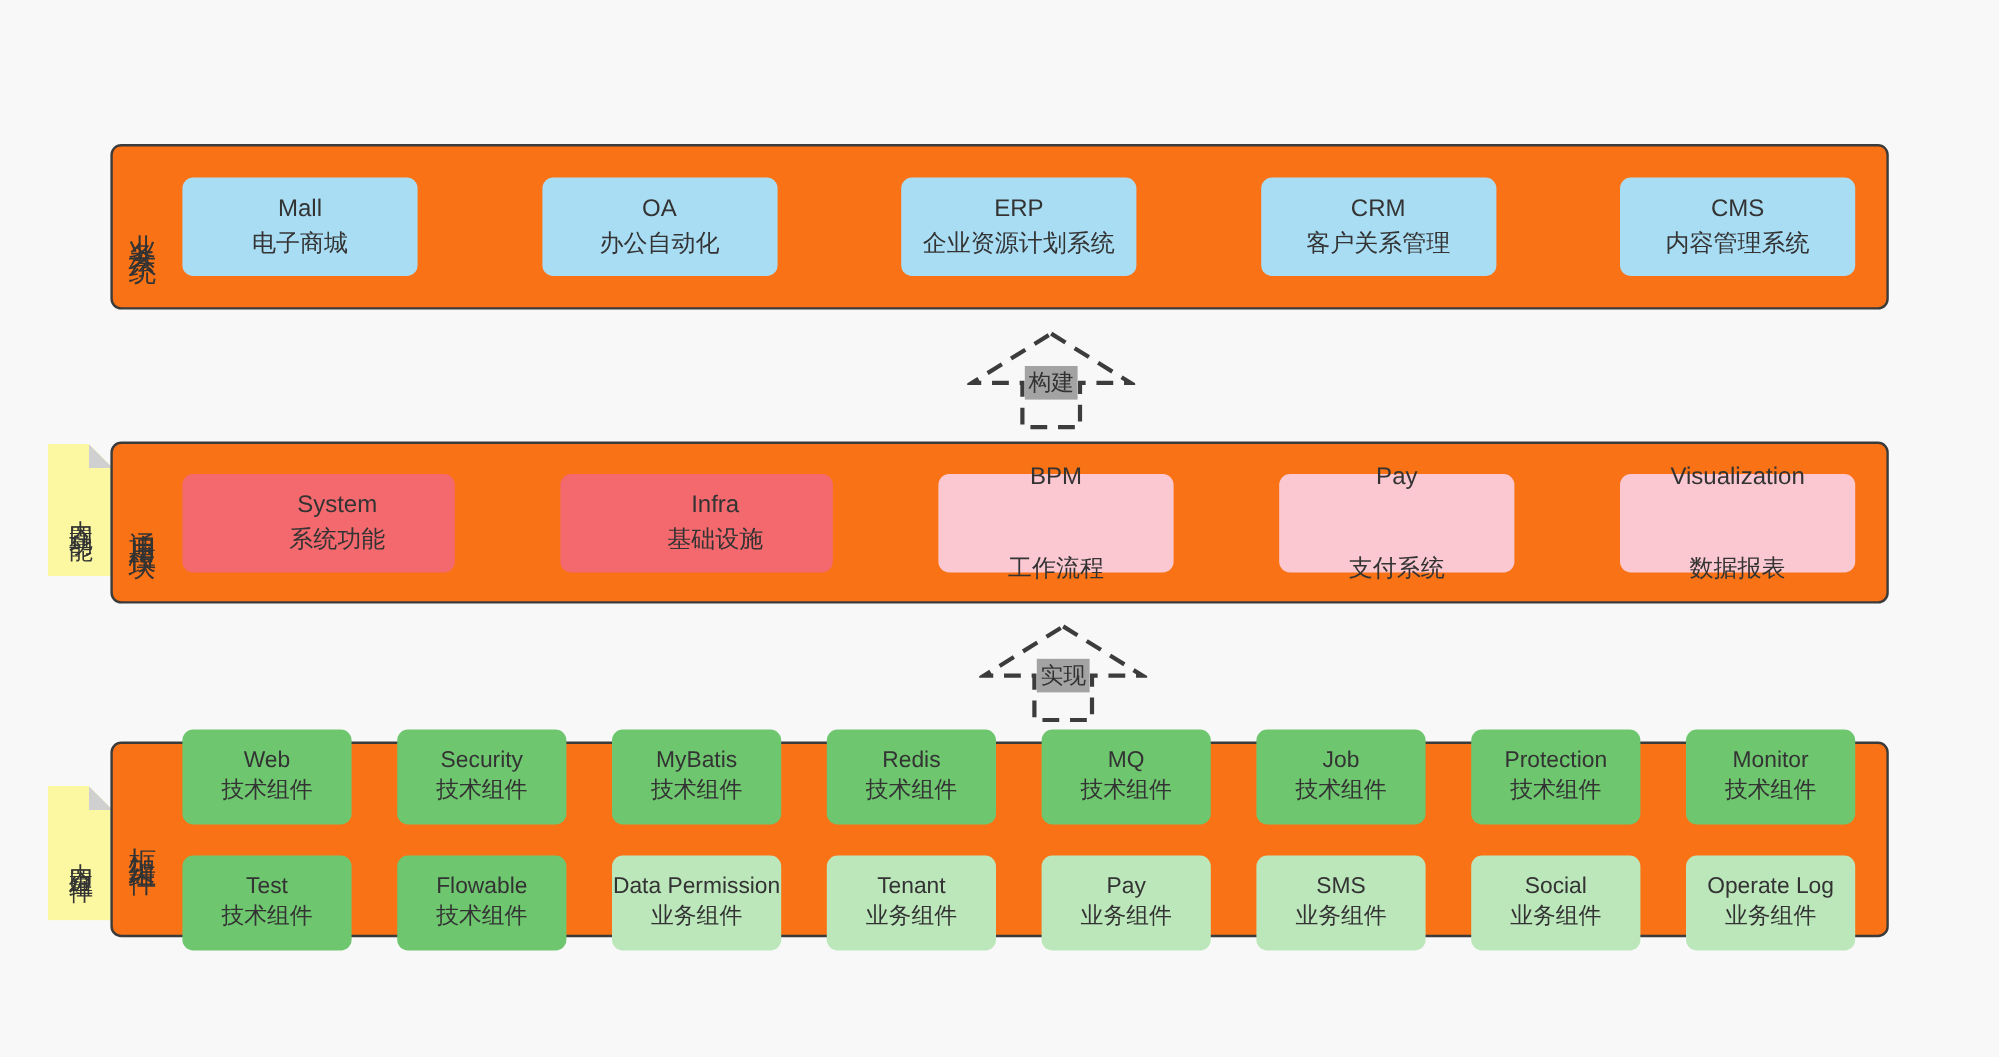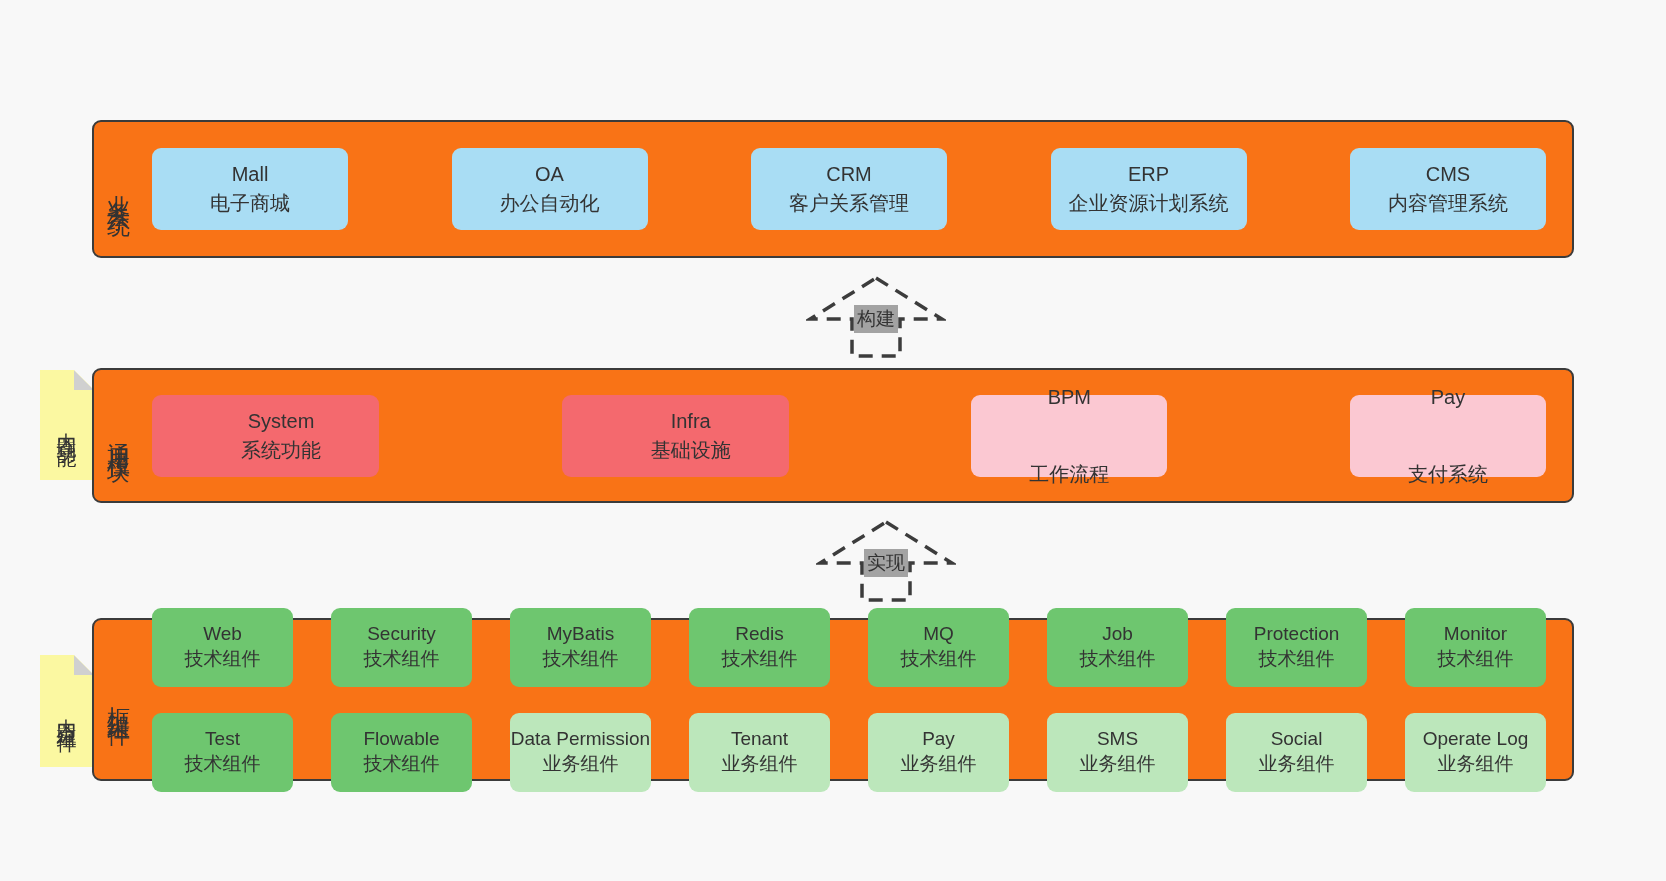--- a/index.html
+++ b/index.html
@@ -98,26 +98,26 @@
   <div class="boxes">
     <div class="box blue">
       <div>Mall</div>
       <div>电子商城</div>
     </div>
     <div class="box blue">
       <div>OA</div>
       <div>办公自动化</div>
     </div>
     <div class="box blue">
+      <div>ERP</div>
+      <div>企业资源计划系统</div>
+    </div>
+    <div class="box blue">
       <div>CRM</div>
       <div>客户关系管理</div>
-    </div>
-    <div class="box blue">
-      <div>ERP</div>
-      <div>企业资源计划系统</div>
     </div>
     <div class="box blue">
       <div>CMS</div>
       <div>内容管理系统</div>
     </div>
   </div>
 </div>
 
 <div class="arrow" id="arrow-build">
   <svg width="140" height="86" viewBox="0 0 140 86">
@@ -138,20 +138,24 @@
       <div>基础设施</div>
     </div>
     <div class="box pink">
       <div>BPM</div>
       <div>工作流程</div>
     </div>
     <div class="box pink">
       <div>Pay</div>
       <div>支付系统</div>
     </div>
+    <div class="box pink">
+      <div>Visualization</div>
+      <div>数据报表</div>
+    </div>
   </div>
 </div>
 
 <div class="arrow" id="arrow-implement">
   <svg width="140" height="86" viewBox="0 0 140 86">
     <polygon points="70,4 136,45 94,45 94,82 46,82 46,45 4,45" fill="none" stroke="#3c3c3c" stroke-width="3.5" stroke-dasharray="14 9"></polygon>
   </svg>
   <div class="arrow-label">实现</div>
 </div>
 

